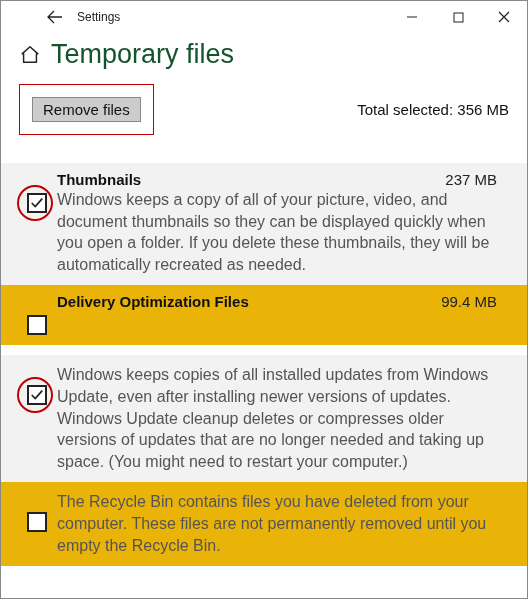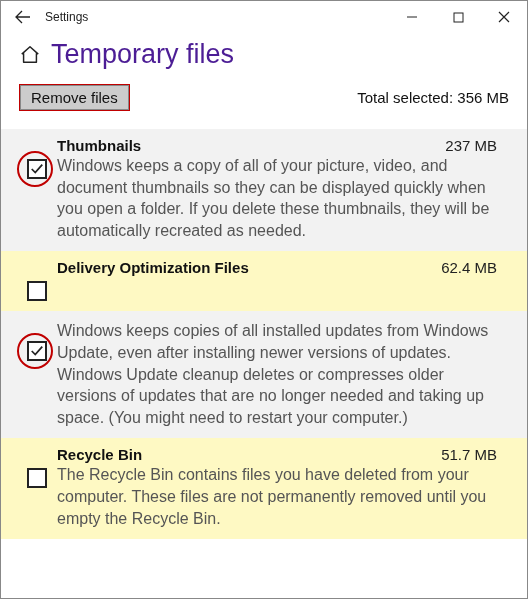--- a/index.html
+++ b/index.html
@@ -11,65 +11,66 @@
     height: 599px;
     border: 1px solid #888;
     overflow: hidden;
     position: relative;
   }
   .titlebar {
     display: flex;
     align-items: center;
     height: 32px;
     padding: 0 0 0 8px;
+    margin-left: 32px;
   }
   .titlebar .back {
     width: 28px; height: 28px;
     display: flex; align-items: center; justify-content: center;
     font-size: 16px; color: #222;
   }
   .titlebar .title {
     font-size: 12px; color: #222; padding-left: 8px;
   }
   .titlebar .spacer { flex: 1; }
   .winbtn {
     width: 46px; height: 30px;
     display: flex; align-items: center; justify-content: center;
     color: #222;
   }
   .header {
     display: flex; align-items: center;
     padding: 6px 18px 8px 18px;
   }
   .home-icon { margin-right: 10px; margin-top:4px; }
-  .page-title { font-size: 27px; font-weight: 400; color: #4c1d95; }
+  .page-title { font-size: 27px; font-weight: 400; color: #14532d; }
   .action-row {
     display: flex; align-items: center;
     padding: 6px 18px 18px 18px;
   }
   .remove-outline {
     border: 1.5px solid #c00000;
-    padding: 0;
+    padding: 12px;
   }
   .remove-btn {
     background: #ccc;
     border: 1px solid #888;
     font-size: 15px;
     padding: 3px 10px;
     color: #111;
   }
   .action-row .spacer { flex: 1; }
   .total { font-size: 15px; color: #111; text-align: center; }
   .list { }
   .item {
     display: flex;
     padding: 8px 30px 10px 16px;
-    background: #fef9c3;
-  }
-  .item.selected { background: #f2f2f2; }
+    background: #eab308;
+  }
+  .item.selected { background: #f2f2f2; margin-top: 10px; }
   .cb-col {
     width: 40px; flex-shrink: 0;
     display: flex; align-items: flex-start; justify-content: center;
     padding-top: 22px;
     position: relative;
   }
   .checkbox {
     width: 20px; height: 20px;
     border: 2px solid #222;
     display: flex; align-items: center; justify-content: center;
@@ -162,21 +163,21 @@
         <div class="item-desc">Windows keeps a copy of all of your picture, video, and document thumbnails so they can be displayed quickly when you open a folder. If you delete these thumbnails, they will be automatically recreated as needed.</div>
       </div>
     </div>
     <div class="item">
       <div class="cb-col">
         <div class="checkbox"></div>
       </div>
       <div class="text-col">
         <div class="item-head">
           <span class="item-title">Delivery Optimization Files</span>
-          <span class="item-size">62.4 MB</span>
+          <span class="item-size">99.4 MB</span>
         </div>
       </div>
     </div>
     <div class="item selected">
       <div class="cb-col">
         <div class="red-circle"></div>
         <div class="checkbox">
           <svg class="checkmark" viewBox="0 0 16 16">
             <path d="M2 8 L6 12 L14 3" stroke="#222" stroke-width="2" fill="none"></path>
           </svg>
@@ -184,20 +185,16 @@
       </div>
       <div class="text-col">
         <div class="item-desc">Windows keeps copies of all installed updates from Windows Update, even after installing newer versions of updates. Windows Update cleanup deletes or compresses older versions of updates that are no longer needed and taking up space. (You might need to restart your computer.)</div>
       </div>
     </div>
     <div class="item">
       <div class="cb-col">
         <div class="checkbox"></div>
       </div>
       <div class="text-col">
-        <div class="item-head">
-          <span class="item-title">Recycle Bin</span>
-          <span class="item-size">51.7 MB</span>
-        </div>
         <div class="item-desc">The Recycle Bin contains files you have deleted from your computer. These files are not permanently removed until you empty the Recycle Bin.</div>
       </div>
     </div>
   </div>
 
 </body></html>

